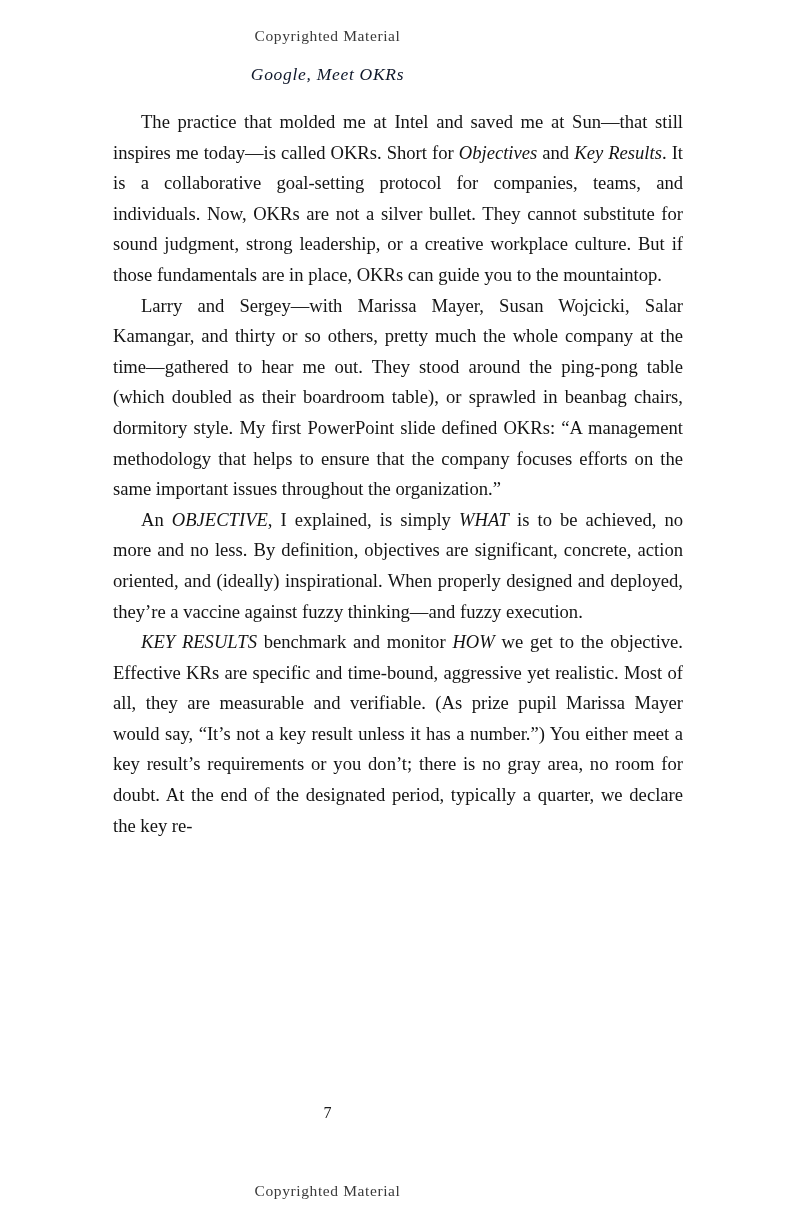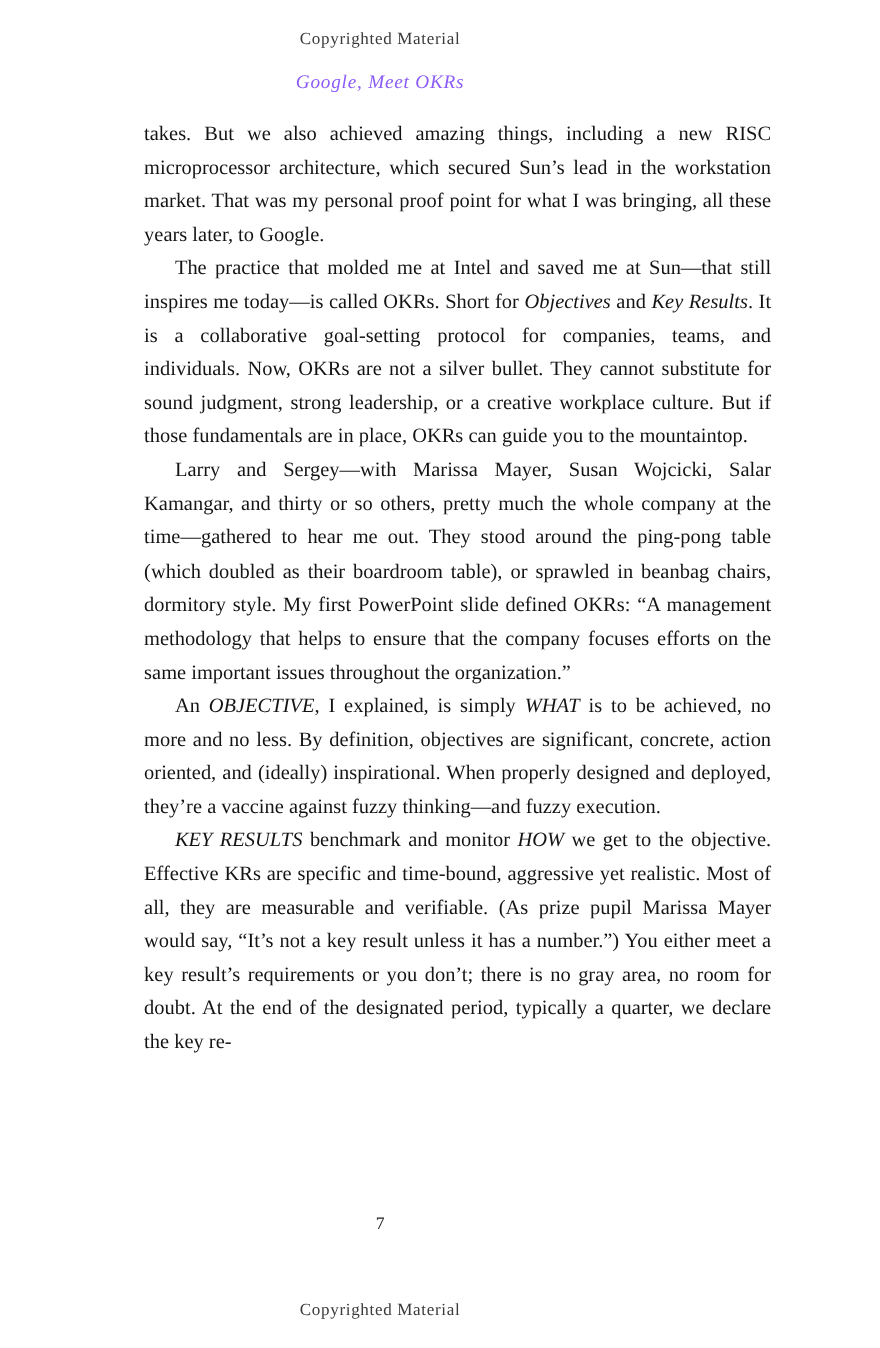--- a/index.html
+++ b/index.html
@@ -13,21 +13,20 @@
     font-family: "Liberation Serif", serif;
     color: #1a1a1a;
     position: relative;
     overflow: hidden;
   }
   .page {
     width: 655px;
     height: 1225px;
     position: relative;
     box-sizing: border-box;
-    margin-left: 18px;
   }
   .watermark {
     position: absolute;
     left: 0;
     width: 100%;
     text-align: center;
     font-family: "Liberation Serif", serif;
     font-size: 15.5px;
     letter-spacing: 0.6px;
     color: #3a3a3a;
@@ -38,21 +37,21 @@
   .running-head {
     position: absolute;
     top: 64px;
     left: 0;
     width: 100%;
     text-align: center;
     font-family: "Liberation Serif", serif;
     font-style: italic;
     font-size: 17.5px;
     letter-spacing: 0.7px;
-    color: #8b5cf6;
+    color: #0f172a;
   }
 
   .body-block {
     position: absolute;
     top: 107px;
     left: 113px;
     width: 570px;
   }
 
   p.para {
@@ -83,21 +82,20 @@
 </head>
 <body>
 
 <div class="page">
 
   <div class="watermark watermark-top">Copyrighted Material</div>
 
   <div class="running-head">Google, Meet OKRs</div>
 
   <div class="body-block">
-    <p class="para">takes. But we also achieved amazing things, including a new RISC microprocessor architecture, which secured Sun’s lead in the workstation market. That was my personal proof point for what I was bringing, all these years later, to Google.</p>
     <p class="para indent">The practice that molded me at Intel and saved me at Sun—that still inspires me today—is called OKRs. Short for <em>Objectives</em> and <em>Key Results</em>. It is a collaborative goal-setting protocol for companies, teams, and individuals. Now, OKRs are not a silver bullet. They cannot substitute for sound judgment, strong leadership, or a creative workplace culture. But if those fundamentals are in place, OKRs can guide you to the mountaintop.</p>
     <p class="para indent">Larry and Sergey—with Marissa Mayer, Susan Wojcicki, Salar Kamangar, and thirty or so others, pretty much the whole company at the time—gathered to hear me out. They stood around the ping-pong table (which doubled as their boardroom table), or sprawled in beanbag chairs, dormitory style. My first PowerPoint slide defined OKRs: “A management methodology that helps to ensure that the company focuses efforts on the same important issues throughout the organization.”</p>
     <p class="para indent">An <em>OBJECTIVE</em>, I explained, is simply <em>WHAT</em> is to be achieved, no more and no less. By definition, objectives are significant, concrete, action oriented, and (ideally) inspirational. When properly designed and deployed, they’re a vaccine against fuzzy thinking—and fuzzy execution.</p>
     <p class="para indent"><em>KEY RESULTS</em> benchmark and monitor <em>HOW</em> we get to the objective. Effective KRs are specific and time-bound, aggressive yet realistic. Most of all, they are measurable and verifiable. (As prize pupil Marissa Mayer would say, “It’s not a key result unless it has a number.”) You either meet a key result’s requirements or you don’t; there is no gray area, no room for doubt. At the end of the designated period, typically a quarter, we declare the key re-</p>
   </div>
 
   <div class="folio">7</div>
 
   <div class="watermark watermark-bottom">Copyrighted Material</div>
 

